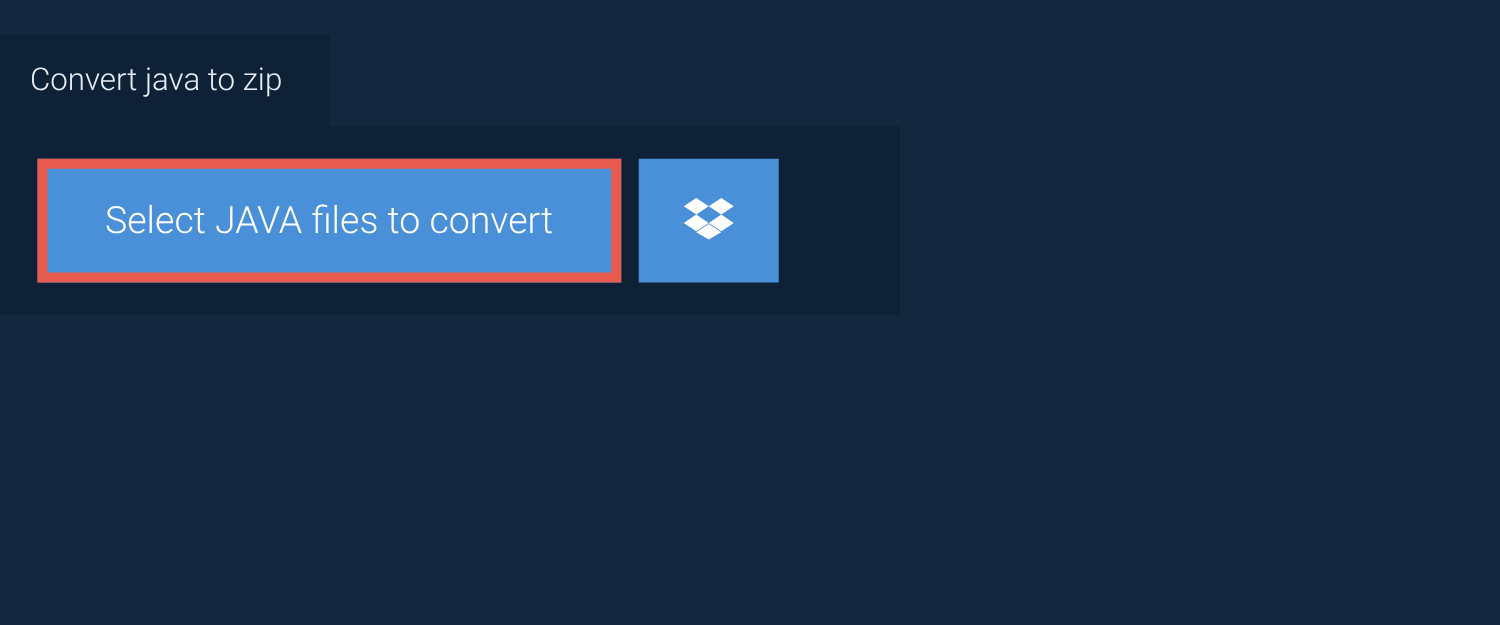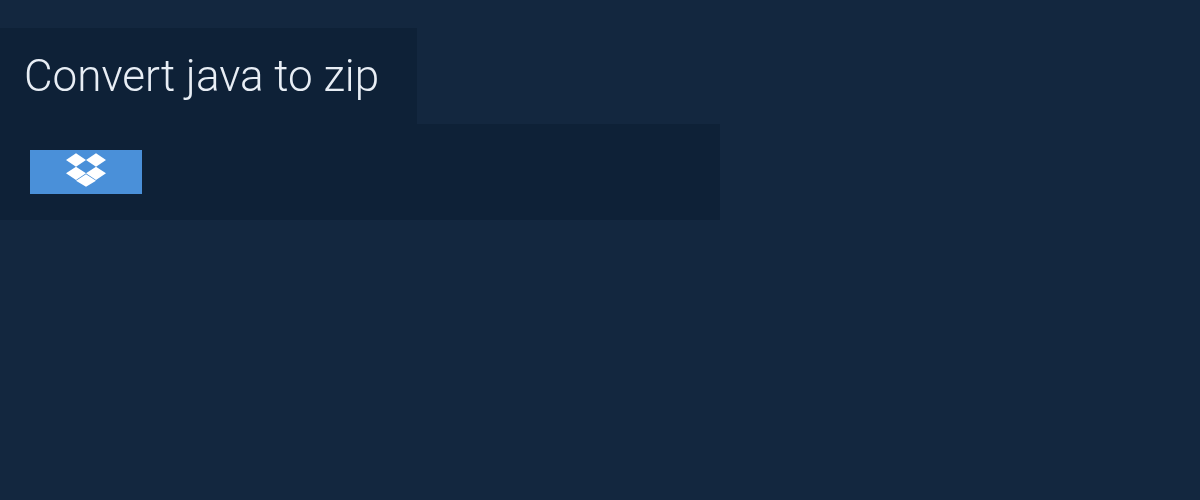--- a/index.html
+++ b/index.html
@@ -12,21 +12,21 @@
       height: 500px;
       background: #13273f;
       font-family: -apple-system, BlinkMacSystemFont, "Segoe UI", Roboto, Helvetica, Arial, sans-serif;
       overflow: hidden;
     }
     .tab-header {
       background: #0e2137;
       color: #e8eef5;
       display: inline-block;
       padding: 22px 38px 22px 24px;
-      font-size: 44px;
+      font-size: 25px;
       font-weight: 300;
       margin-top: 28px;
     }
     .upload-panel {
       background: #0e2137;
       margin-top: 0;
       padding: 26px 30px 26px 30px;
       display: flex;
       align-items: stretch;
       gap: 14px;
@@ -63,20 +63,23 @@
 </head>
 <body>
 
 
 
 <div class="tab-header">
   <span>Convert java to zip</span>
 </div>
 
 <div class="upload-panel">
+  <div class="select-button">
+    <span>Select JAVA files to convert</span>
+  </div>
   <div class="dropbox-button">
     <span>
       <svg viewBox="0 0 24 24">
         <path d="M6 2L0 6l6 4-6 4 6 4 6-4 6 4 6-4-6-4 6-4-6-4-6 4-6-4zm6 4l6 4-6 4-6-4 6-4zm-6 12.5l6 3.5 6-3.5-6-4-6 4z"></path>
       </svg>
     </span>
   </div>
 </div>
 
 

